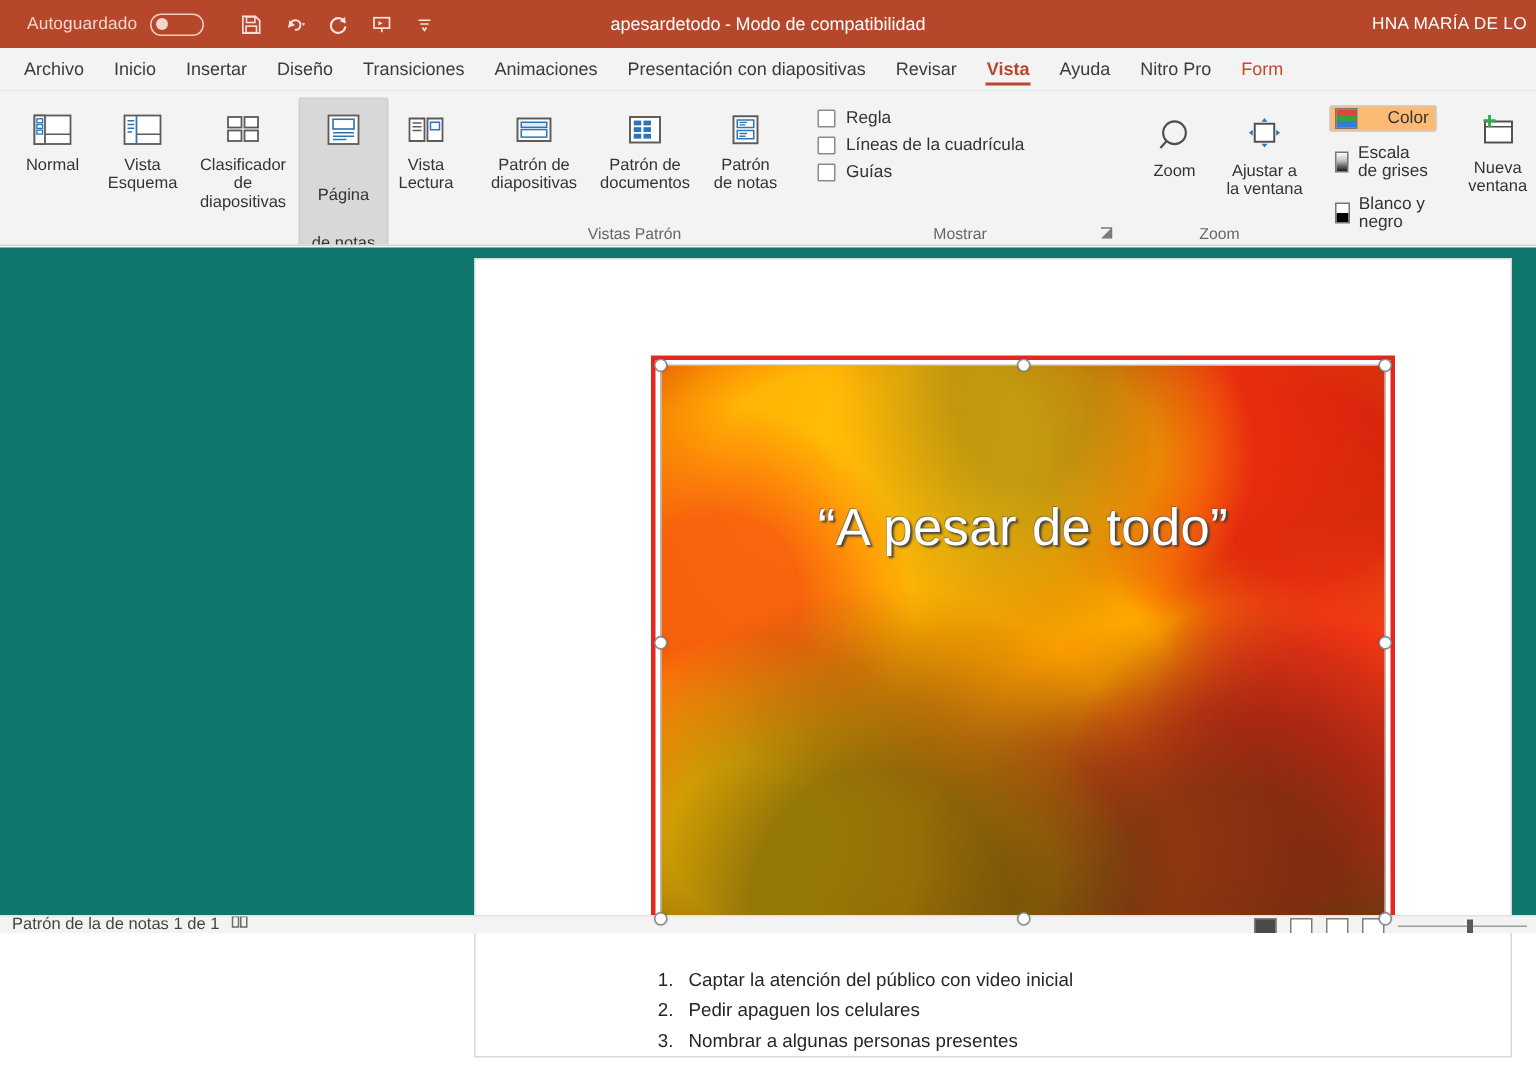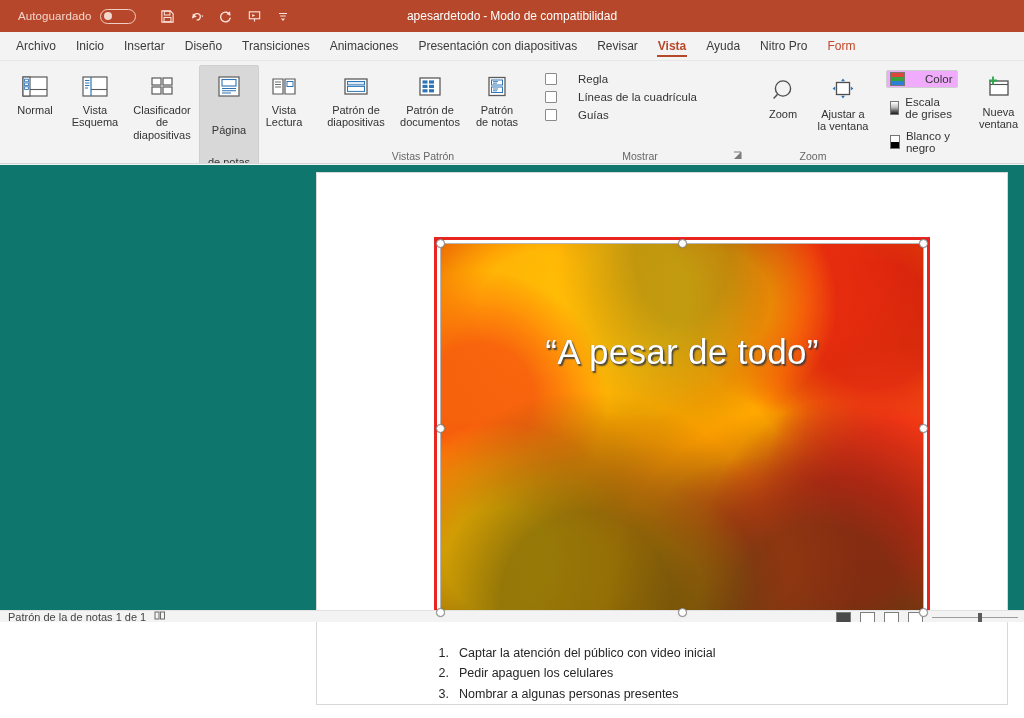--- a/index.html
+++ b/index.html
@@ -89,29 +89,29 @@
     text-align: center; border: 1px solid transparent; border-radius: 2px;
   }
   .bigbtn.sel { background: #d8d8d8; border-color: #cfcfcf; gap: 20px; }
   .bigbtn .ic { height: 34px; display: flex; align-items: center; justify-content: center; }
   .bigbtn .lbl { }
   .bigbtn.wide { width: 74px; }
   .bigbtn.narrow { width: 50px; }
   .bigbtn.dim { color: #a9a9a9; }
 
   .checkcol { display: flex; flex-direction: column; gap: 6px; padding: 8px 2px 0 8px; }
-  .checkrow { display: flex; align-items: center; gap: 21px; font-size: 11.5px; color: #333; }
+  .checkrow { display: flex; align-items: center; gap: 7px; font-size: 11.5px; color: #333; }
   .cbox {
     width: 12px; height: 12px; border: 1px solid #8a8a8a; background: #fff; border-radius: 1px;
   }
   .swatchrow {
     display: flex; align-items: center; gap: 6px; font-size: 11.5px; color: #333;
     padding: 1px 5px 1px 3px; border: 1px solid transparent; border-radius: 2px;
   }
-  .swatchrow.sel { background: #f0abfc; border-color: #cfcfcf; gap: 20px; }
+  .swatchrow.sel { background: #fdba74; border-color: #cfcfcf; gap: 20px; }
   .sw { width: 15px; height: 14px; border: 1px solid #767676; }
   .sw.color { background: linear-gradient(#e0453a 0 33%, #3aa03a 33% 66%, #2b7fd4 66% 100%); }
   .sw.gray { background: linear-gradient(#ffffff, #bdbdbd 45%, #6e6e6e 70%, #1b1b1b); }
   .sw.bw { background: linear-gradient(#ffffff 0 50%, #000000 50% 100%); }
 
   .dlglauncher {
     position: absolute; right: 5px; bottom: 1px; width: 11px; height: 11px;
     color: #7a7a7a; font-size: 9px; line-height: 11px; text-align: center;
   }
 
@@ -238,20 +238,23 @@
       </span>
       <span class="qicon">
         <svg width="12" height="12" viewBox="0 0 12 12">
             <path d="M2 3.5h8M3.2 6h5.6M4.6 8.4l1.4 1.8 1.4-1.8" fill="none" stroke="#fbe4dd" stroke-width="1.1"></path>
           </svg>
       </span>
     </div>
     <div class="title-center">
       <span class="fname">apesardetodo</span><span class="dash">-</span><span class="mode">Modo de compatibilidad</span>
     </div>
+    <div class="title-right">
+      <span>HNA MARÍA DE LO</span>
+    </div>
   </div>
 
   <div class="tabstrip">
     <div class="tab">Archivo</div>
     <div class="tab">Inicio</div>
     <div class="tab">Insertar</div>
     <div class="tab">Diseño</div>
     <div class="tab">Transiciones</div>
     <div class="tab">Animaciones</div>
     <div class="tab">Presentación con diapositivas</div>

